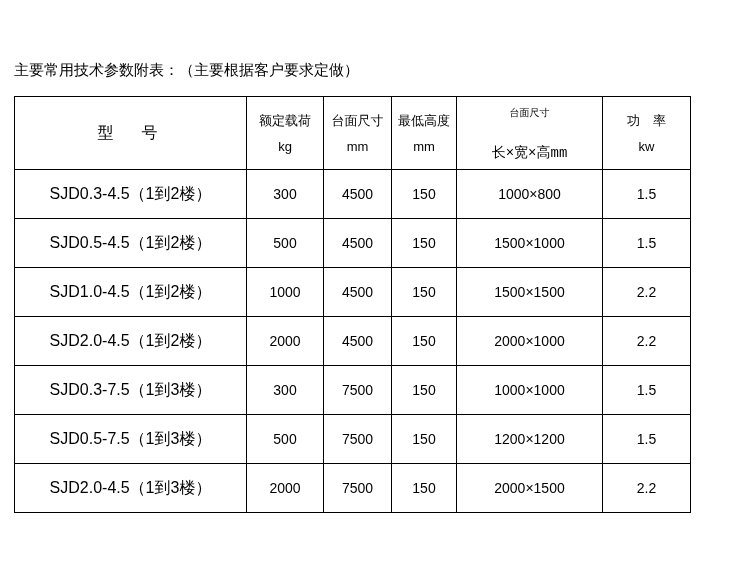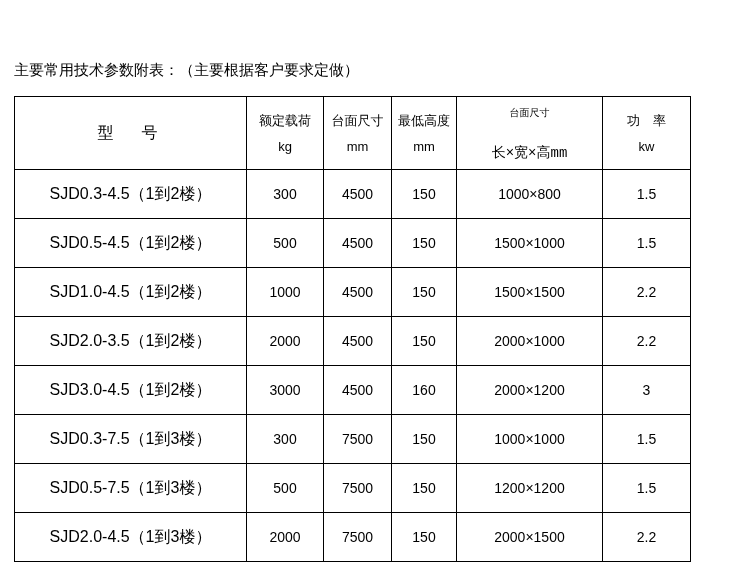--- a/index.html
+++ b/index.html
@@ -175,34 +175,26 @@
         </tr>
         <tr>
           <td class="cell-model">SJD1.0-4.5（1到2楼）</td>
           <td class="cell-num">1000</td>
           <td class="cell-num">4500</td>
           <td class="cell-num">150</td>
           <td class="cell-num">1500×1500</td>
           <td class="cell-num">2.2</td>
         </tr>
         <tr>
-          <td class="cell-model">SJD2.0-3.5（1到2楼）</td>
+          <td class="cell-model">SJD2.0-4.5（1到2楼）</td>
           <td class="cell-num">2000</td>
           <td class="cell-num">4500</td>
           <td class="cell-num">150</td>
           <td class="cell-num">2000×1000</td>
           <td class="cell-num">2.2</td>
-        </tr>
-        <tr>
-          <td class="cell-model">SJD3.0-4.5（1到2楼）</td>
-          <td class="cell-num">3000</td>
-          <td class="cell-num">4500</td>
-          <td class="cell-num">160</td>
-          <td class="cell-num">2000×1200</td>
-          <td class="cell-num">3</td>
         </tr>
         <tr>
           <td class="cell-model">SJD0.3-7.5（1到3楼）</td>
           <td class="cell-num">300</td>
           <td class="cell-num">7500</td>
           <td class="cell-num">150</td>
           <td class="cell-num">1000×1000</td>
           <td class="cell-num">1.5</td>
         </tr>
         <tr>

